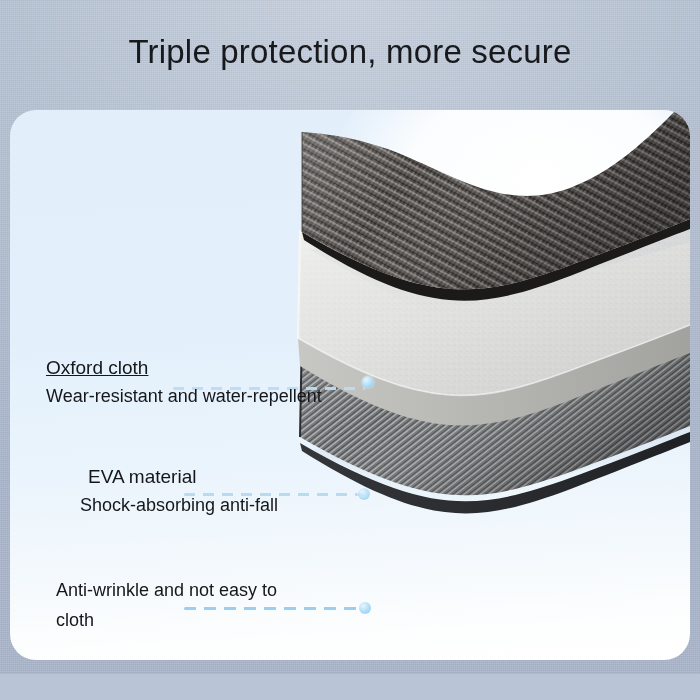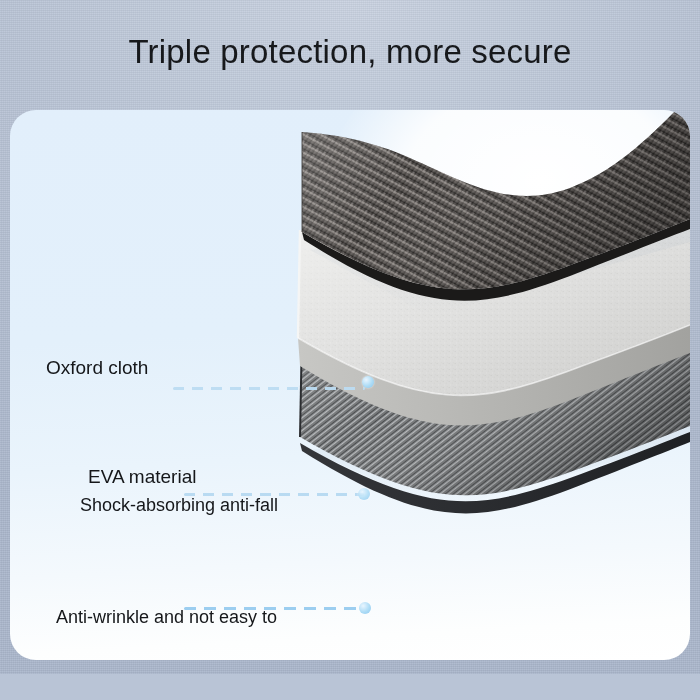--- a/index.html
+++ b/index.html
@@ -93,30 +93,30 @@
   .label-title {
     font-size: 19px;
     line-height: 26px;
   }
   .label-sub {
     font-size: 18px;
     line-height: 30px;
   }
 
   #lbl-oxford { left: 36px; top: 245px; }
-  #lbl-oxford .label-title { padding-left: 0; }
+  #lbl-oxford .label-title { padding-left: 0; text-decoration: underline; }
   #lbl-oxford .label-sub   { padding-left: 0; }
 
   #lbl-eva { left: 70px; top: 354px; }
   #lbl-eva .label-title { padding-left: 8px; }
   #lbl-eva .label-sub   { padding-left: 0px; }
 
   #lbl-poly { left: 46px; top: 465px; }
   #lbl-poly .label-title { padding-left: 0; }
-  #lbl-poly .label-sub   { padding-left: 0; margin-top: 27px; }
+  #lbl-poly .label-sub   { padding-left: 0; }
 
   
   .leader {
     position: absolute;
     height: 3px;
     border-radius: 2px;
   }
   .leader.l1 {
     left: 163px; top: 277px; width: 192px;
     background: repeating-linear-gradient(90deg,
@@ -326,20 +326,21 @@
     <div class="leader l1"></div>
     <div class="leader l2"></div>
     <div class="leader l3"></div>
 
     <div class="dot" id="dot1"></div>
     <div class="dot" id="dot2"></div>
     <div class="dot" id="dot3"></div>
 
     <div class="label-block" id="lbl-oxford">
       <div class="label-title">Oxford cloth</div>
+      <div class="label-sub">Wear-resistant and water-repellent</div>
     </div>
 
     <div class="label-block" id="lbl-eva">
       <div class="label-title">EVA material</div>
       <div class="label-sub">Shock-absorbing anti-fall</div>
     </div>
 
     <div class="label-block" id="lbl-poly">
       <div class="label-sub">Anti-wrinkle and not easy to</div>
       <div class="label-sub">cloth</div>

